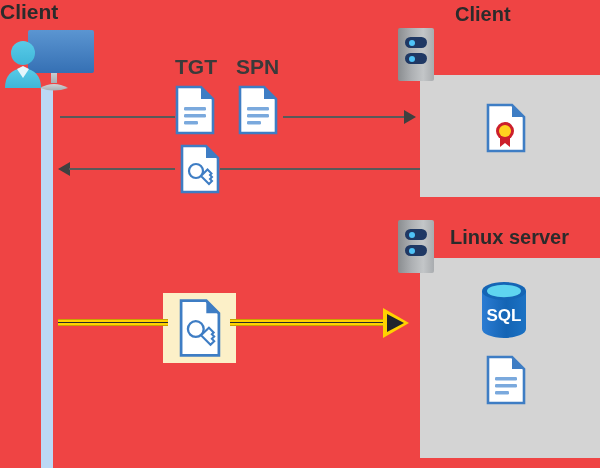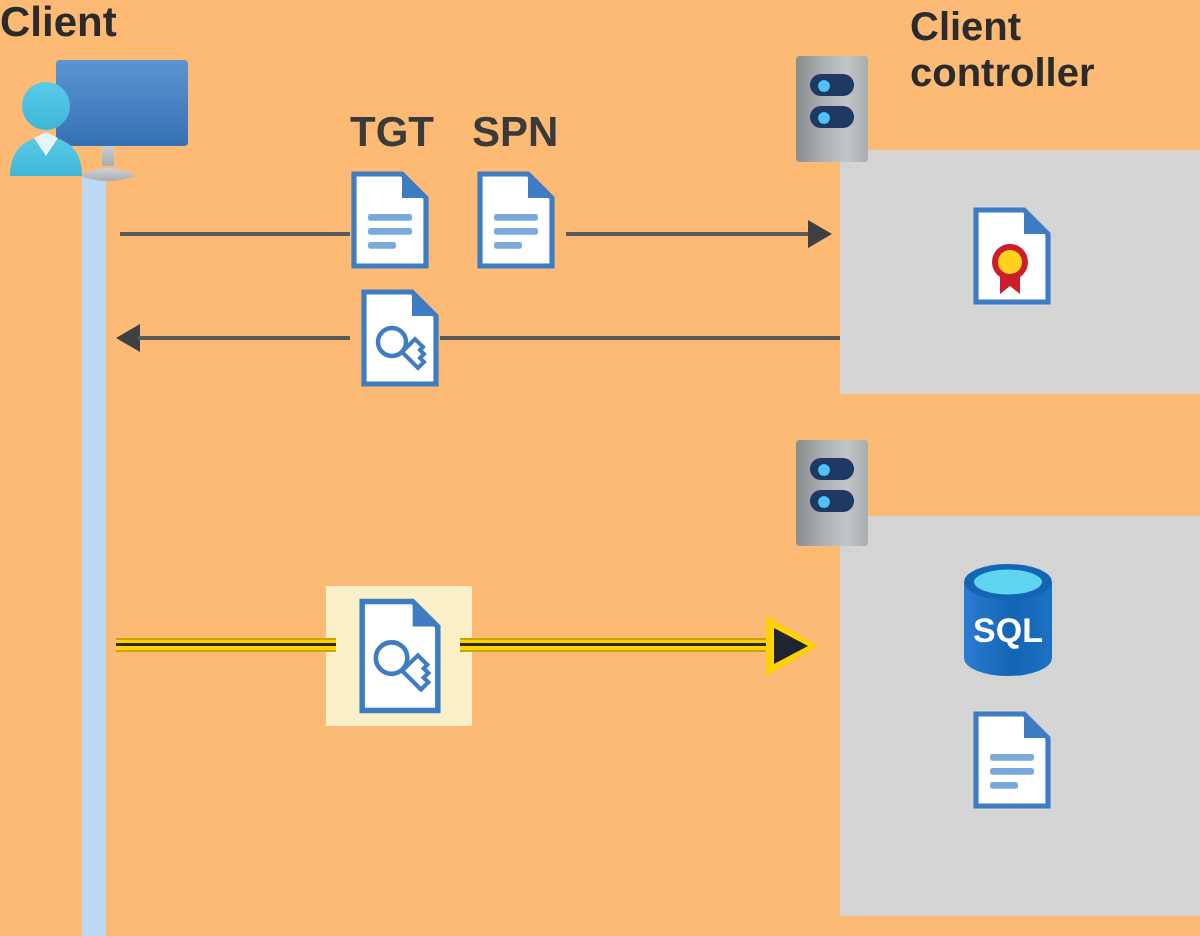--- a/index.html
+++ b/index.html
@@ -4,21 +4,21 @@
 <style>
   html, body {
     margin: 0;
     padding: 0;
     background: #ffffff;
   }
   #canvas {
     position: relative;
     width: 600px;
     height: 468px;
-    background: #fdba74;
+    background: #ef4444;
     font-family: "Liberation Sans", sans-serif;
     overflow: hidden;
   }
   .abs { position: absolute; }
 
   
   .title-bold {
     font-weight: bold;
     color: #2b2b2b;
     line-height: 1.15;
@@ -147,39 +147,39 @@
 
   <div class="abs rack" style="left:398px; top:28px; width:36px; height:53px;">
     <div class="rack-slot" style="left:7px; top:9px; width:22px; height:11px;"></div>
     <div class="rack-dot" style="left:11px; top:12px; width:6px; height:6px;"></div>
     <div class="rack-slot" style="left:7px; top:25px; width:22px; height:11px;"></div>
     <div class="rack-dot" style="left:11px; top:28px; width:6px; height:6px;"></div>
   </div>
 
   <div class="abs title-bold" style="left:455px; top:3px; font-size:20px;">
     <div>Client</div>
-    <div>controller</div>
   </div>
 
   <svg class="abs" style="left:486px; top:103px;" width="40" height="50" viewBox="0 0 40 50">
     <path d="M2 2 H26 L38 14 V48 H2 Z" fill="#ffffff" stroke="#3e7dc4" stroke-width="2.6"></path>
     <path d="M26 2 L38 14 H26 Z" fill="#3e7dc4"></path>
 
     <path d="M14 30 l0 14 l5 -4 l5 4 l0 -14 z" fill="#cc1f2b"></path>
     <circle cx="19" cy="28" r="9" fill="#cc1f2b"></circle>
     <circle cx="19" cy="28" r="6" fill="#ffd21f"></circle>
   </svg>
 
   <div class="abs rack" style="left:398px; top:220px; width:36px; height:53px;">
     <div class="rack-slot" style="left:7px; top:9px; width:22px; height:11px;"></div>
     <div class="rack-dot" style="left:11px; top:12px; width:6px; height:6px;"></div>
     <div class="rack-slot" style="left:7px; top:25px; width:22px; height:11px;"></div>
     <div class="rack-dot" style="left:11px; top:28px; width:6px; height:6px;"></div>
   </div>
 
+  <div class="abs title-bold" style="left:450px; top:226px; font-size:20px; white-space:nowrap;">Linux server</div>
 
   <svg class="abs" style="left:478px; top:281px;" width="52" height="58" viewBox="0 0 52 58">
     <defs>
       <linearGradient id="dbGrad" x1="0" y1="0" x2="1" y2="0">
         <stop offset="0%" stop-color="#2b7cd3"></stop>
         <stop offset="55%" stop-color="#1464b4"></stop>
         <stop offset="100%" stop-color="#1b72c4"></stop>
       </linearGradient>
     </defs>
     <path d="M4 10 v38 a22 9 0 0 0 44 0 v-38 z" fill="url(#dbGrad)"></path>

